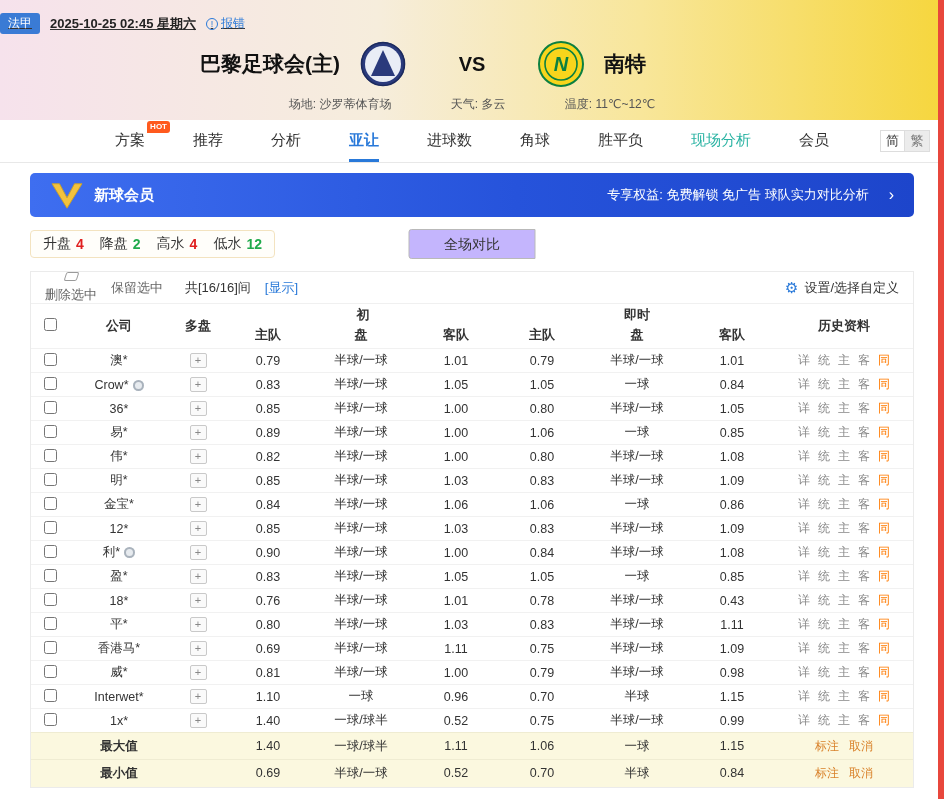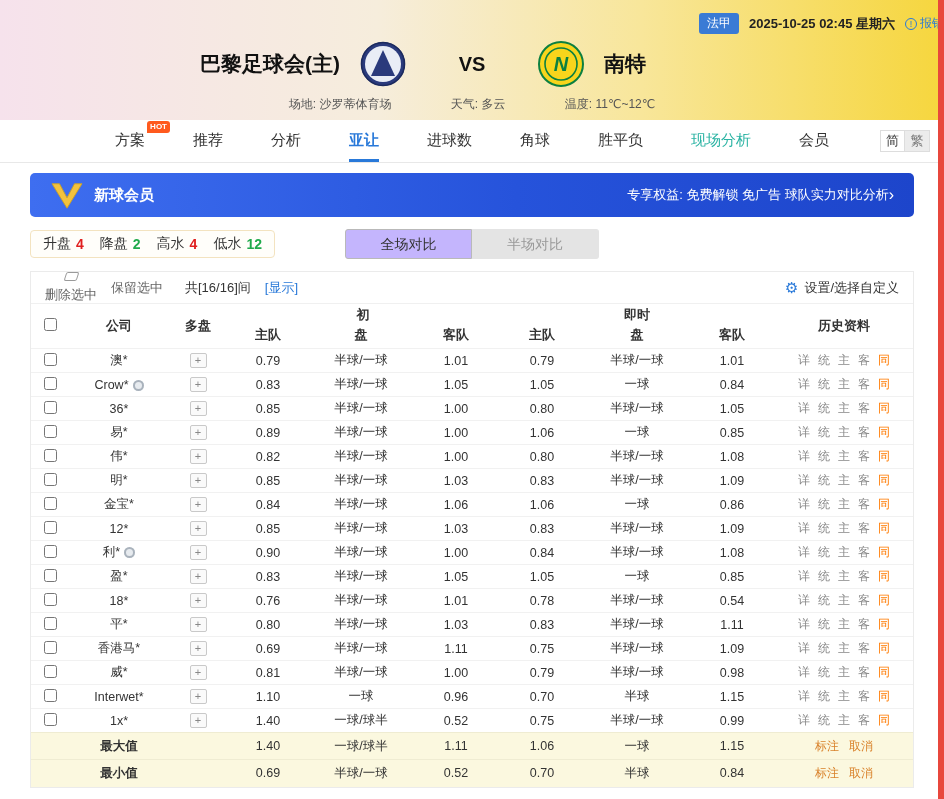--- a/index.html
+++ b/index.html
@@ -5,21 +5,21 @@
   * { margin:0; padding:0; box-sizing:border-box; }
   body {
     width:944px; height:799px; position:relative; overflow:hidden;
     background:#fff; font-family:"Liberation Sans","DejaVu Sans",sans-serif; color:#333;
   }
   
   .match-header {
     height:120px; padding-top:13px;
     background:linear-gradient(90deg,#f6e2ec 0%,#f6eddc 40%,#f8e69a 68%,#f6d63d 100%);
   }
-  .info-row { display:flex; justify-content:flex-end; align-items:center; gap:10px; font-size:13px; }
+  .info-row { display:flex; justify-content:flex-start; align-items:center; gap:10px; font-size:13px;text-decoration:underline; }
   .league-badge { background:#3a7bd5; color:#fff; font-size:12px; padding:2px 8px; border-radius:3px; }
   .match-date { font-weight:bold; color:#222; }
   .report-error { color:#2979d9; font-size:12px; display:inline-flex; align-items:center; gap:3px; cursor:pointer; }
   .err-icon { display:inline-block; width:12px; height:12px; border:1px solid #2979d9; border-radius:50%;
     font-size:9px; line-height:10px; text-align:center; color:#2979d9; }
   .teams-row { display:flex; justify-content:center; align-items:center; margin-top:7px; }
   .team { display:flex; align-items:center; gap:20px; width:340px; }
   .team.home { justify-content:flex-end; }
   .team.away { justify-content:flex-start; }
   .team-name { font-size:21px; font-weight:bold; color:#111; }
@@ -38,21 +38,21 @@
   .lang-toggle { position:absolute; right:14px; top:10px; display:flex; }
   .lang { width:25px; height:22px; line-height:20px; text-align:center; font-size:13px;
     border:1px solid #ddd; cursor:pointer; }
   .lang.simplified { background:#fff; color:#333; }
   .lang.traditional { background:#ececec; color:#777; border-left:none; }
   
   .member-banner { margin:10px 30px 0; height:44px; border-radius:5px;
     background:linear-gradient(90deg,#3e6ef0 0%,#2653db 55%,#1d45cb 100%);
     display:flex; align-items:center; justify-content:space-between; padding:0 20px; color:#fff; cursor:pointer; }
   .banner-left { display:flex; align-items:center; gap:10px; font-size:15px; font-weight:bold; }
-  .banner-right { font-size:13px; display:flex; align-items:center; gap:0; }
+  .banner-right { font-size:13px; display:flex; align-items:center; gap:20px; }
   .banner-arrow { font-size:16px; }
   
   .filter-row { margin:12px 30px 12px; height:30px; position:relative; display:flex; align-items:center; }
   .filter-box { display:flex; gap:16px; border:1px solid #f3e3c0; border-radius:4px;
     padding:4px 12px; font-size:14px; background:#fffefa; }
   .filter-chip { display:inline-flex; gap:5px; align-items:center; }
   .filter-value { font-weight:bold; }
   .toggle-group { position:absolute; left:50%; transform:translateX(-50%); display:flex; }
   .toggle-btn { width:127px; height:30px; line-height:28px; text-align:center; font-size:14px; cursor:pointer; }
   .toggle-btn.active { background:#c4b5fd; border:1px solid #b9b9b9; color:#333; border-radius:3px 0 0 3px; }
@@ -172,21 +172,20 @@
         <span class="filter-label">高水</span>
         <span class="filter-value" style="color: rgb(224, 32, 32);">4</span>
       </span>
       <span class="filter-chip">
         <span class="filter-label">低水</span>
         <span class="filter-value" style="color: rgb(31, 170, 75);">12</span>
       </span>
     </div>
   <div class="toggle-group">
     <div class="toggle-btn active">全场对比</div>
-    <div class="toggle-btn inactive">半场对比</div>
   </div>
 </div>
 
 <div class="table-panel">
   <div class="controls-row">
     <div class="controls-left">
       <span class="ctrl-link">
         <span class="eraser-icon"></span>
         <span>删除选中</span>
       </span>
@@ -353,21 +352,21 @@
         </tr>
         <tr class="data-row">
           <td><input type="checkbox" style=""></td>
           <td class="company-cell"><span class="company-name">18*</span></td>
           <td><span class="multi-btn">+</span></td>
           <td class="odds-cell">0.76</td>
           <td class="line-cell">半球/一球</td>
           <td class="odds-cell">1.01</td>
           <td class="odds-cell">0.78</td>
           <td class="line-cell">半球/一球</td>
-          <td class="odds-cell">0.54</td>
+          <td class="odds-cell">0.43</td>
           <td class="hist-cell"><span class="hist">详</span><span class="hist">统</span><span class="hist">主</span><span class="hist">客</span><span class="hist same">同</span></td>
         </tr>
         <tr class="data-row">
           <td><input type="checkbox" style=""></td>
           <td class="company-cell"><span class="company-name">平*</span></td>
           <td><span class="multi-btn">+</span></td>
           <td class="odds-cell">0.80</td>
           <td class="line-cell">半球/一球</td>
           <td class="odds-cell">1.03</td>
           <td class="odds-cell">0.83</td>

